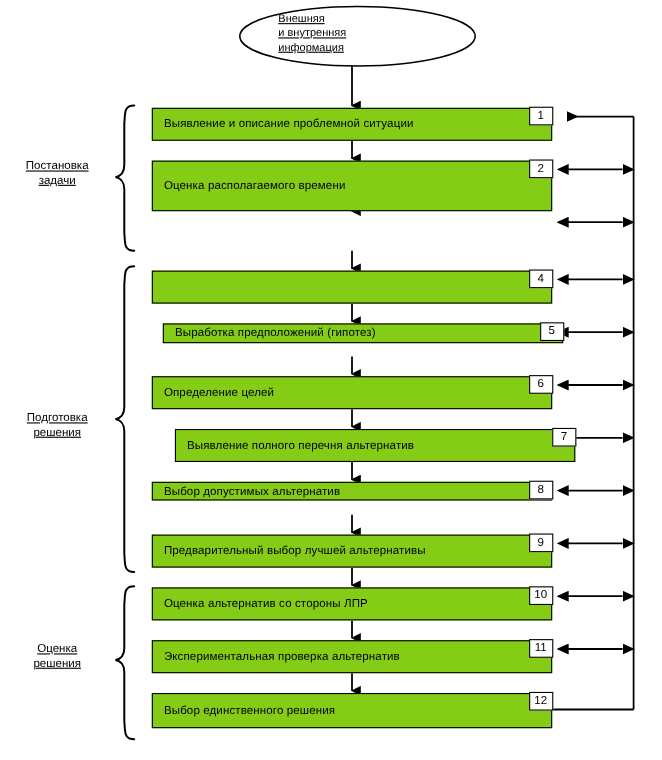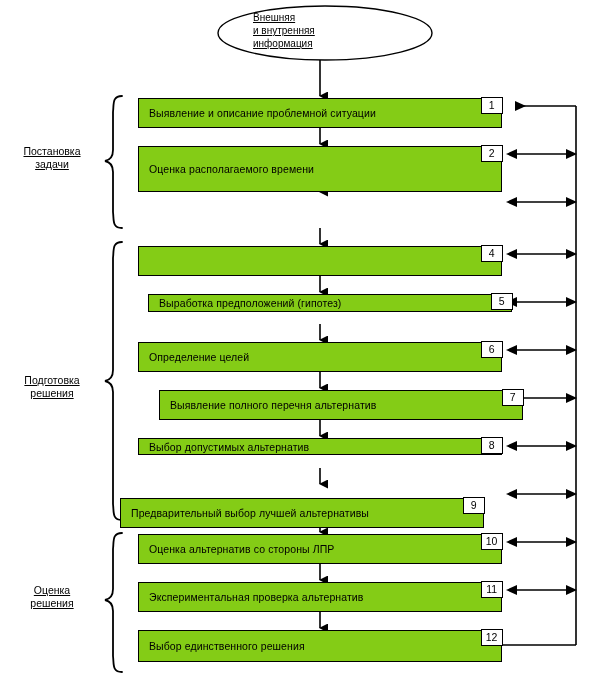--- a/index.html
+++ b/index.html
@@ -200,21 +200,21 @@
   <div class="proc-box" style="left:138px; top:390px; width:364px; height:30px;margin-left:21px;">
     <div class="proc-label">Выявление полного перечня альтернатив</div>
     <div class="proc-num">7</div>
   </div>
 
   <div class="proc-box" style="left:138px; top:438px; width:364px; height:17px;">
     <div class="proc-label">Выбор  допустимых  альтернатив</div>
     <div class="proc-num">8</div>
   </div>
 
-  <div class="proc-box" style="left:120px; top:486px; width:364px; height:30px;margin-top:12px;">
+  <div class="proc-box" style="left:138px; top:486px; width:364px; height:30px;">
     <div class="proc-label">Предварительный выбор лучшей альтернативы</div>
     <div class="proc-num">9</div>
   </div>
 
   <div class="proc-box" style="left:138px; top:534px; width:364px; height:30px;">
     <div class="proc-label">Оценка альтернатив со стороны ЛПР</div>
     <div class="proc-num">10</div>
   </div>
 
   <div class="proc-box" style="left:138px; top:582px; width:364px; height:30px;">

